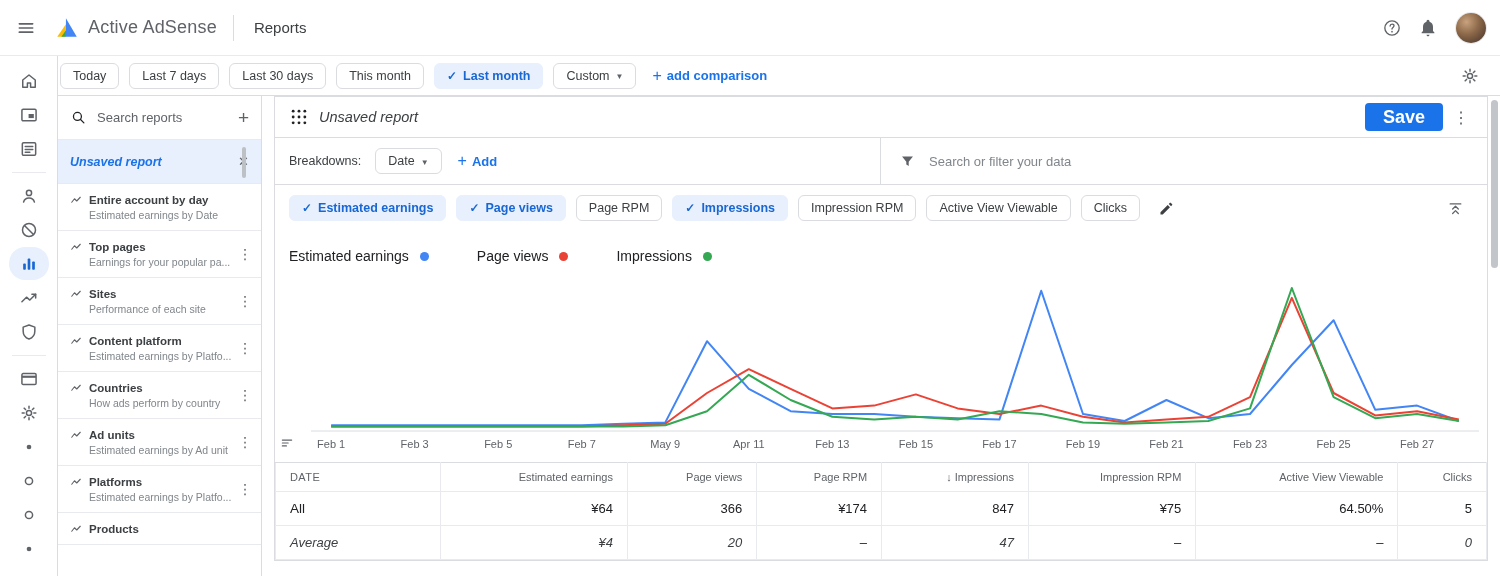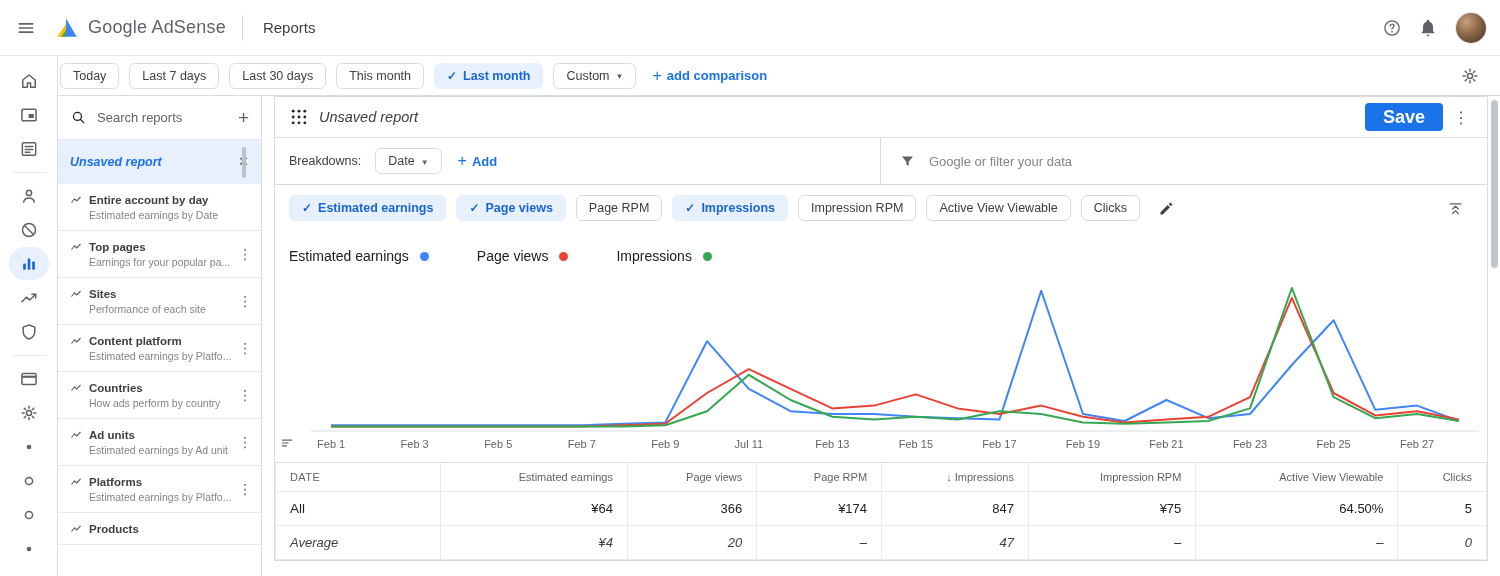--- a/index.html
+++ b/index.html
@@ -127,21 +127,21 @@
           </svg>
         </span>
     </button>
     <span class="logo">
       <svg viewBox="0 0 24 24">
         <polygon points="11,3 21,20 11,20" fill="#4285f4"></polygon>
         <polygon points="11,8.5 3,20 11,20" fill="#fbbc04"></polygon>
         <polygon points="11,14 6.8,20 11,20" fill="#34a853"></polygon>
       </svg>
     </span>
-    <span class="app-name">Google AdSense</span>
+    <span class="app-name">Active AdSense</span>
     <span class="topbar-divider"></span>
     <span class="page-title">Reports</span>
     <span class="flex-spacer"></span>
     <button class="icon-btn">
       <span class="ic">
           <svg viewBox="0 0 24 24" fill="none" stroke="currentColor" stroke-width="1.6">
             <circle cx="12" cy="12" r="8.6"></circle>
             <path d="M9.7 9.6c.1-1.4 1.2-2.3 2.4-2.3 1.3 0 2.3.9 2.3 2.1 0 1.9-2.4 1.9-2.4 3.8" stroke-linecap="round"></path>
             <circle cx="12" cy="16.4" r="1" fill="currentColor" stroke="none"></circle>
           </svg>
@@ -431,21 +431,21 @@
                   <span class="plus">+</span>
                   <span>Add</span>
                 </button>
               </div>
               <div class="bd-right">
                 <span class="ic sm">
                     <svg viewBox="0 0 24 24" fill="currentColor">
                       <path d="M4.3 5h15.4l-6 7.3v5.9l-3.4-2.1v-3.8z"></path>
                     </svg>
                   </span>
-                <span class="filter-ph">Google or filter your data</span>
+                <span class="filter-ph">Search or filter your data</span>
               </div>
             </div>
 
             <div class="metrics-row">
               <div class="chips">
                   <button class="chip selected">
                     <span class="check">✓</span>
                     <span>Estimated earnings</span>
                   </button>
                   <button class="chip selected">
@@ -512,22 +512,22 @@
               <div class="x-axis">
                 <span class="ic xs axis-menu">
                     <svg viewBox="0 0 24 24" fill="none" stroke="currentColor" stroke-width="2" stroke-linecap="round">
                       <path d="M4 7h16M4 12h10M4 17h7"></path>
                     </svg>
                   </span>
               <span class="x-tick" style="left: 1.72414%;">Feb 1</span>
                   <span class="x-tick" style="left: 8.87612%;">Feb 3</span>
                   <span class="x-tick" style="left: 16.0281%;">Feb 5</span>
                   <span class="x-tick" style="left: 23.1801%;">Feb 7</span>
-                  <span class="x-tick" style="left: 30.3321%;">Feb 9</span>
-                  <span class="x-tick" style="left: 37.484%;">Jul 11</span>
+                  <span class="x-tick" style="left: 30.3321%;">May 9</span>
+                  <span class="x-tick" style="left: 37.484%;">Apr 11</span>
                   <span class="x-tick" style="left: 44.636%;">Feb 13</span>
                   <span class="x-tick" style="left: 51.788%;">Feb 15</span>
                   <span class="x-tick" style="left: 58.94%;">Feb 17</span>
                   <span class="x-tick" style="left: 66.092%;">Feb 19</span>
                   <span class="x-tick" style="left: 73.2439%;">Feb 21</span>
                   <span class="x-tick" style="left: 80.3959%;">Feb 23</span>
                   <span class="x-tick" style="left: 87.5479%;">Feb 25</span>
                   <span class="x-tick" style="left: 94.6999%;">Feb 27</span>
                 </div>
             </div>

